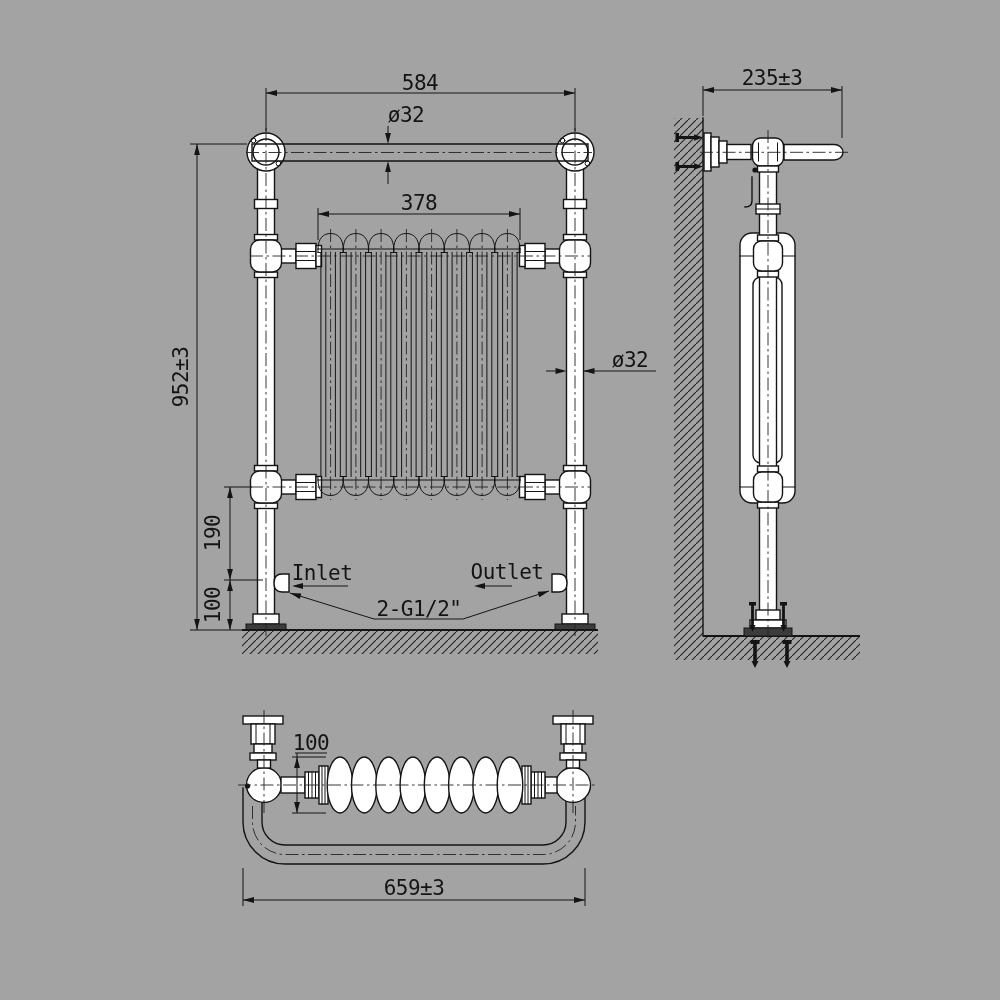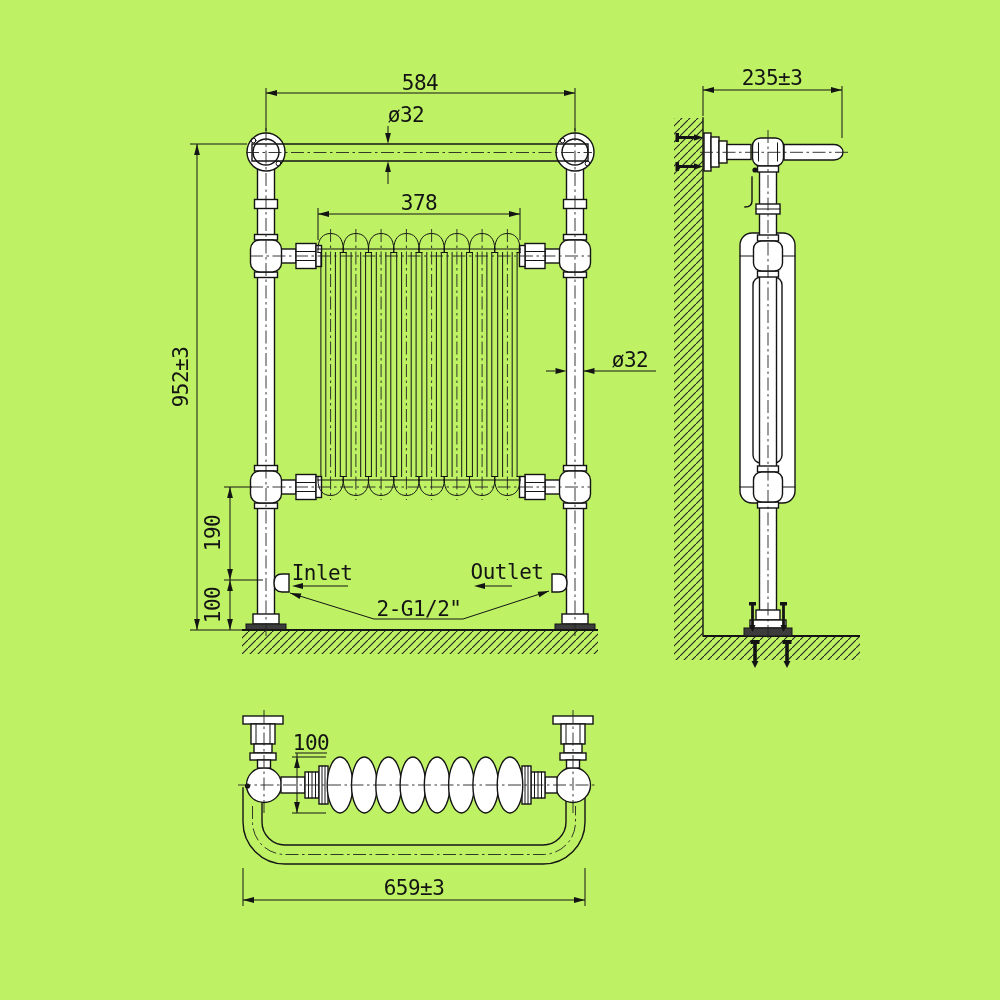--- a/index.html
+++ b/index.html
@@ -1,16 +1,16 @@
 <!DOCTYPE html>
 <html><head>
 <meta charset="utf-8">
 <style>
   html,body{margin:0;padding:0;background:#ffffff;}
-  .canvas{width:1000px;height:1000px;position:relative;background:#bef264;}
+  .canvas{width:1000px;height:1000px;position:relative;background:#a3a3a3;}
   svg text{font-family:"DejaVu Sans Mono","Liberation Mono",monospace;font-size:21px;fill:#141414;letter-spacing:-0.5px;}
   .ln{fill:none;stroke:#141414;stroke-width:1.4;stroke-linecap:square;}
   .tn{fill:none;stroke:#141414;stroke-width:1;stroke-linecap:square;}
   .wf{fill:#ffffff;stroke:#141414;stroke-width:1.4;}
   .dk{fill:#3c3c3c;stroke:#141414;stroke-width:1;}
   .blk{fill:#141414;stroke:none;}
   .cl{fill:none;stroke:#222;stroke-width:0.9;stroke-dasharray:13 3.5 2.5 3.5;}
   .dim{fill:none;stroke:#141414;stroke-width:1;}
   .flr{fill:none;stroke:#141414;stroke-width:2.2;}
 </style>

